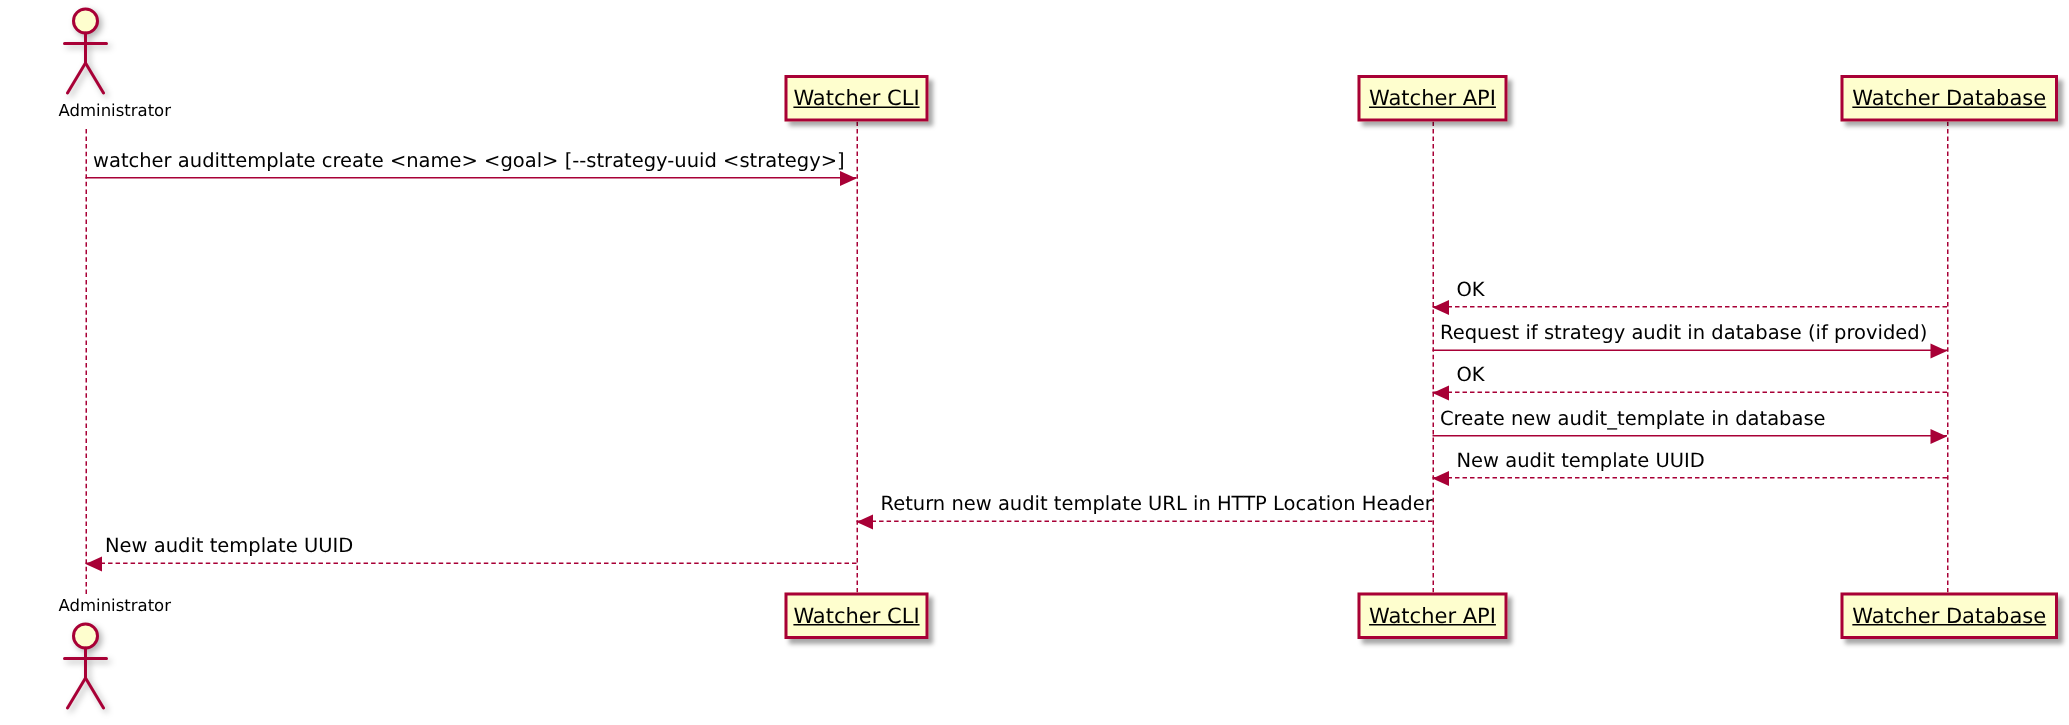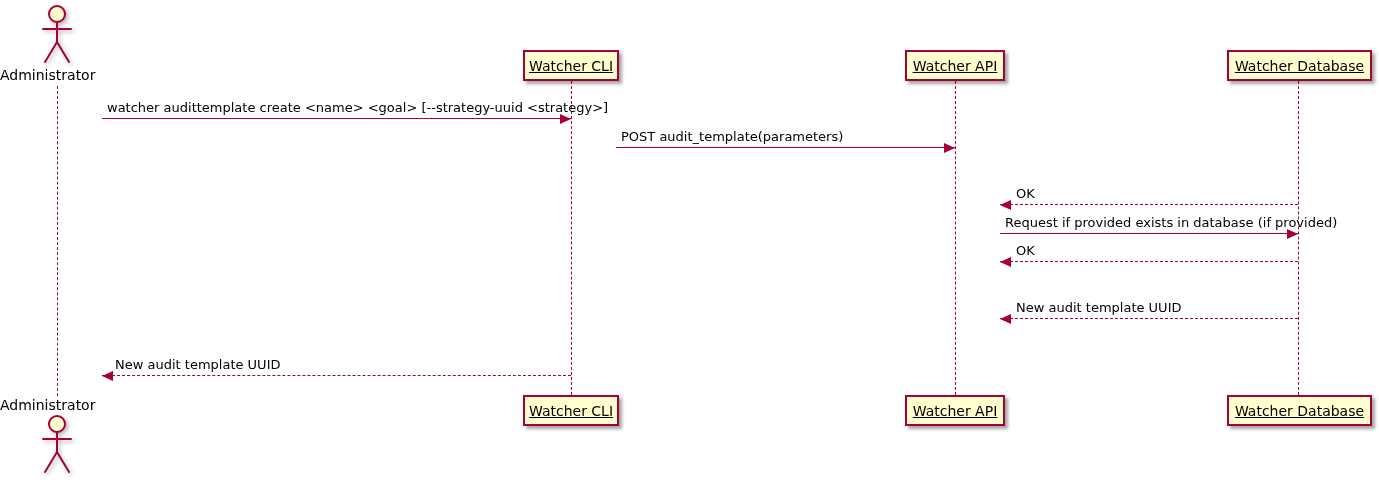--- a/index.html
+++ b/index.html
@@ -41,25 +41,25 @@
   }
   .actor-figure {
     position: absolute;
     filter: drop-shadow(2.5px 2.5px 2px rgba(0,0,0,0.3));
   }
   .actor-figure circle { fill: var(--fill); stroke: var(--accent); stroke-width: 2; }
   .actor-figure line { stroke: var(--accent); stroke-width: 2; stroke-linecap: round; }
   .actor-label {
     position: absolute;
     width: 114px;
-    text-align: left;
-    font-size: 14px;
+    text-align: right;
+    font-size: 11px;
     white-space: nowrap;
   }
-  .message { position: absolute; padding-left: 45px; }
+  .message { position: absolute; }
   .msg-label {
     font-size: 13px;
     height: 15px;
     line-height: 15px;
     white-space: nowrap;
   }
   .msg-line {
     position: relative;
     height: 0;
     border-top: 1px solid var(--accent);
@@ -100,57 +100,63 @@
   <div class="pbox" style="left:905px; top:50px; width:100px">Watcher API</div>
   <div class="pbox" style="left:1227px;top:50px; width:145px">Watcher Database</div>
 
   <div class="message" style="left:57px;top:100px;width:514px">
     <div class="msg-label" style="margin-left:5px">watcher audittemplate create &lt;name&gt; &lt;goal&gt; [--strategy-uuid &lt;strategy&gt;]</div>
     <div class="msg-line solid">
         <span class="head right"></span>
       </div>
   </div>
 
-  <div class="message" style="left:571px;top:129px;width:384px">
-    <div class="msg-label" style="margin-left:5px">POST audit_template(parameters)</div>
-    <div class="msg-line solid">
-        <span class="head right"></span>
-      </div>
-  </div>
 
 
   <div class="message" style="left:955px;top:186px;width:343px">
     <div class="msg-label" style="margin-left:16px">OK</div>
     <div class="msg-line dashed">
         <span class="head left"></span>
       </div>
   </div>
 
   <div class="message" style="left:955px;top:215px;width:343px">
-    <div class="msg-label" style="margin-left:5px">Request if provided exists in database (if provided)</div>
+    <div class="msg-label" style="margin-left:5px">Request if strategy audit in database (if provided)</div>
     <div class="msg-line solid">
         <span class="head right"></span>
       </div>
   </div>
 
   <div class="message" style="left:955px;top:243px;width:343px">
     <div class="msg-label" style="margin-left:16px">OK</div>
     <div class="msg-line dashed">
         <span class="head left"></span>
       </div>
   </div>
 
+  <div class="message" style="left:955px;top:272px;width:343px">
+    <div class="msg-label" style="margin-left:5px">Create new audit_template in database</div>
+    <div class="msg-line solid">
+        <span class="head right"></span>
+      </div>
+  </div>
 
   <div class="message" style="left:955px;top:300px;width:343px">
     <div class="msg-label" style="margin-left:16px">New audit template UUID</div>
     <div class="msg-line dashed">
         <span class="head left"></span>
       </div>
   </div>
 
+  <div class="message" style="left:571px;top:329px;width:384px">
+    <div class="msg-label" style="margin-left:16px">Return new audit template URL in HTTP Location Header</div>
+    <div class="msg-line dashed">
+        <span class="head left"></span>
+      </div>
+  </div>
 
   <div class="message" style="left:57px;top:357px;width:514px">
     <div class="msg-label" style="margin-left:13px">New audit template UUID</div>
     <div class="msg-line dashed">
         <span class="head left"></span>
       </div>
   </div>
 
   <div class="pbox" style="left:523px; top:395px; width:96px">Watcher CLI</div>
   <div class="pbox" style="left:905px; top:395px; width:100px">Watcher API</div>

